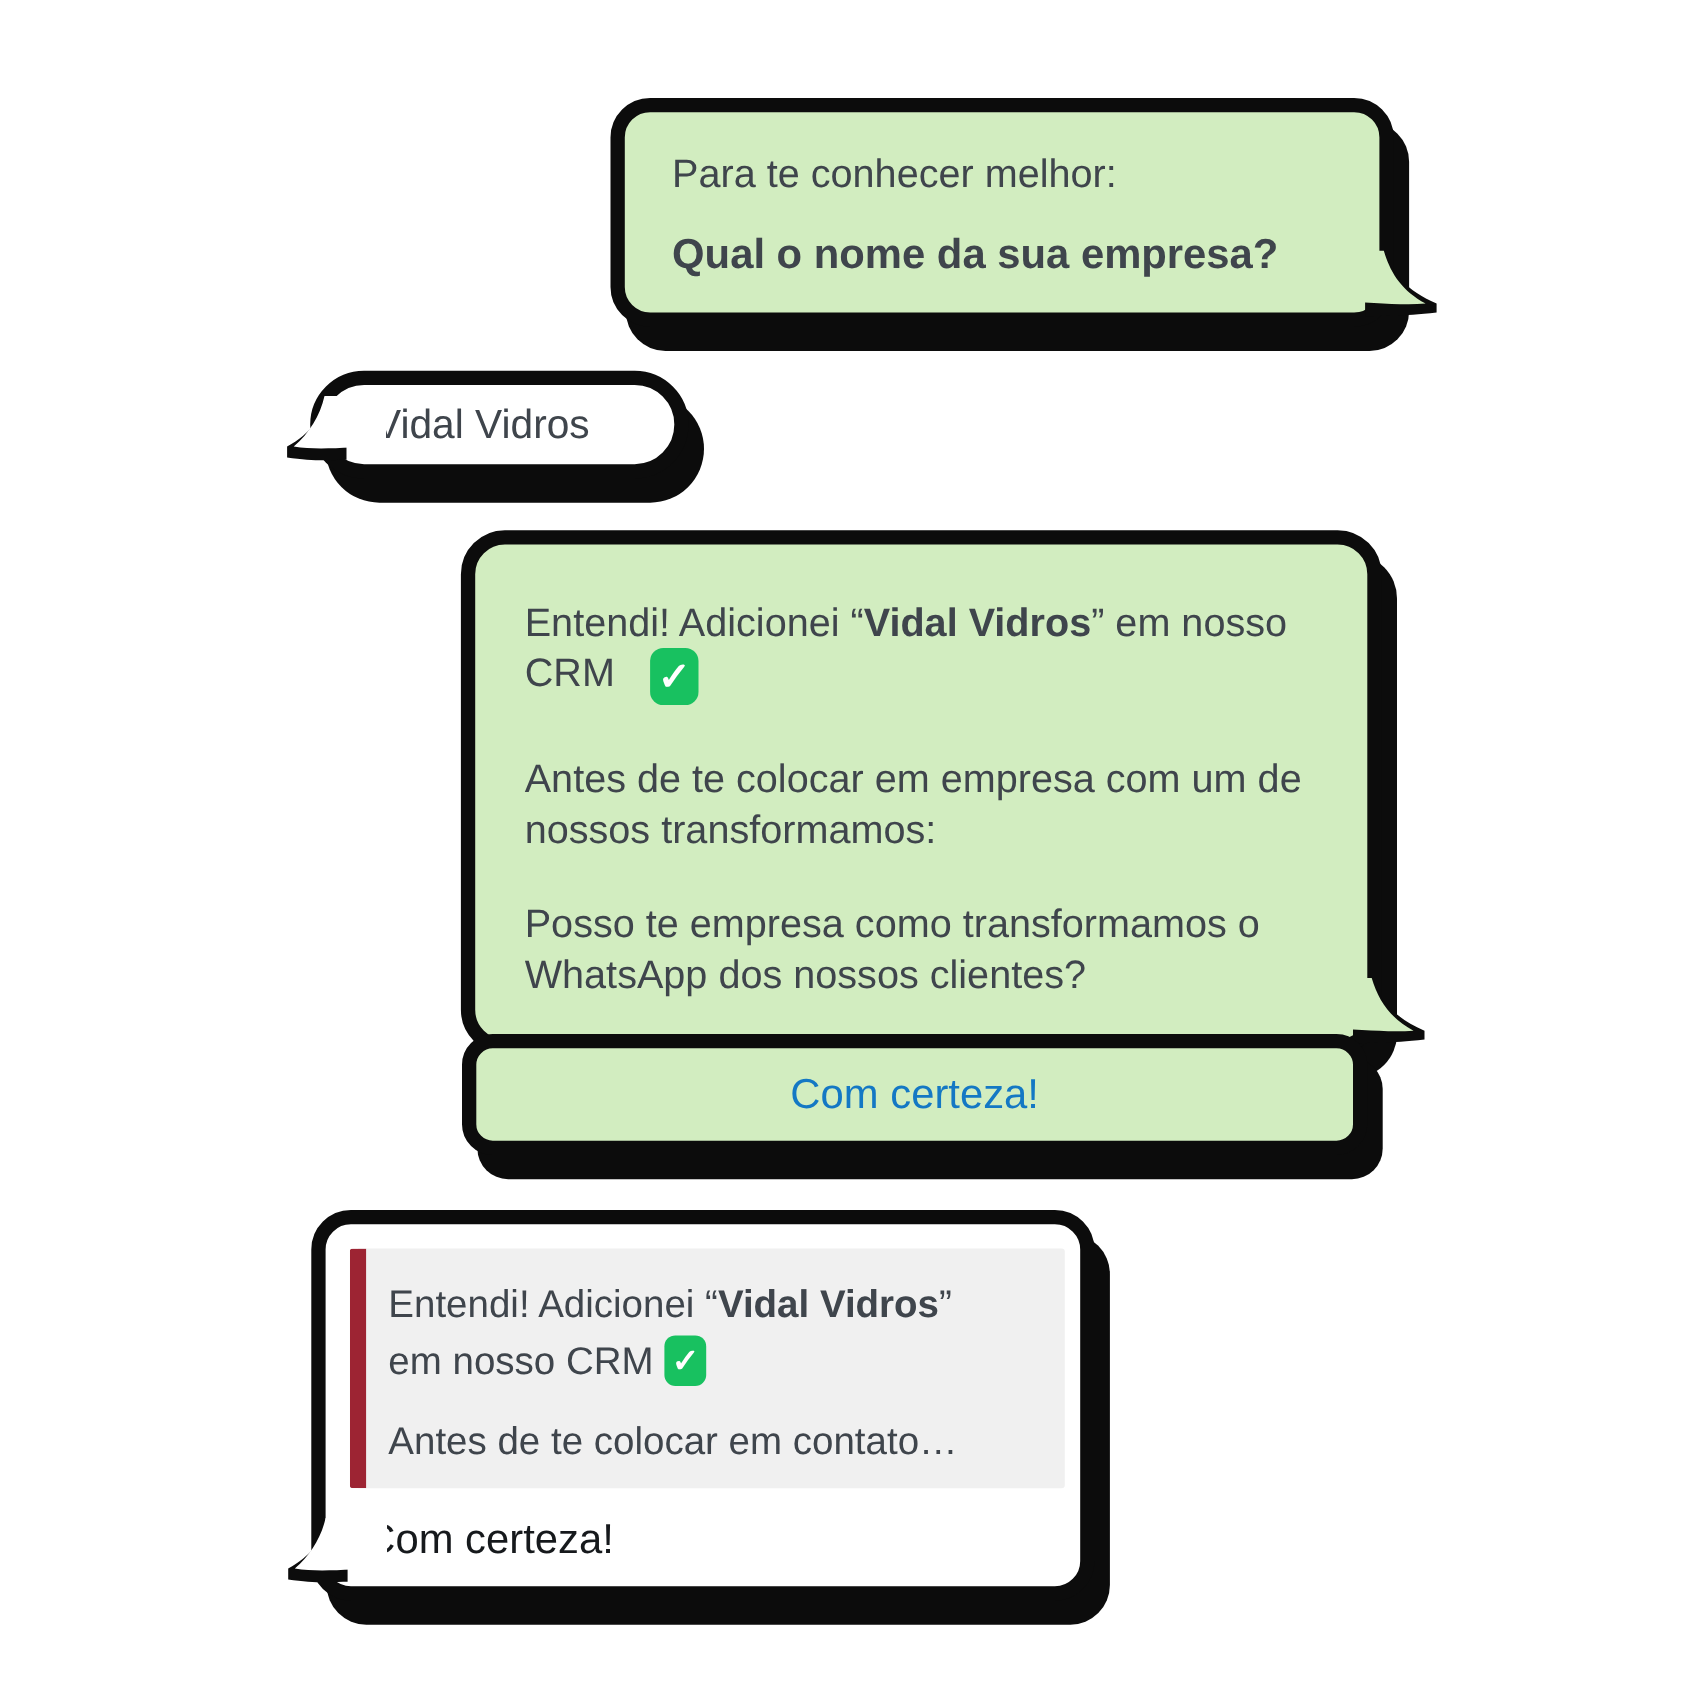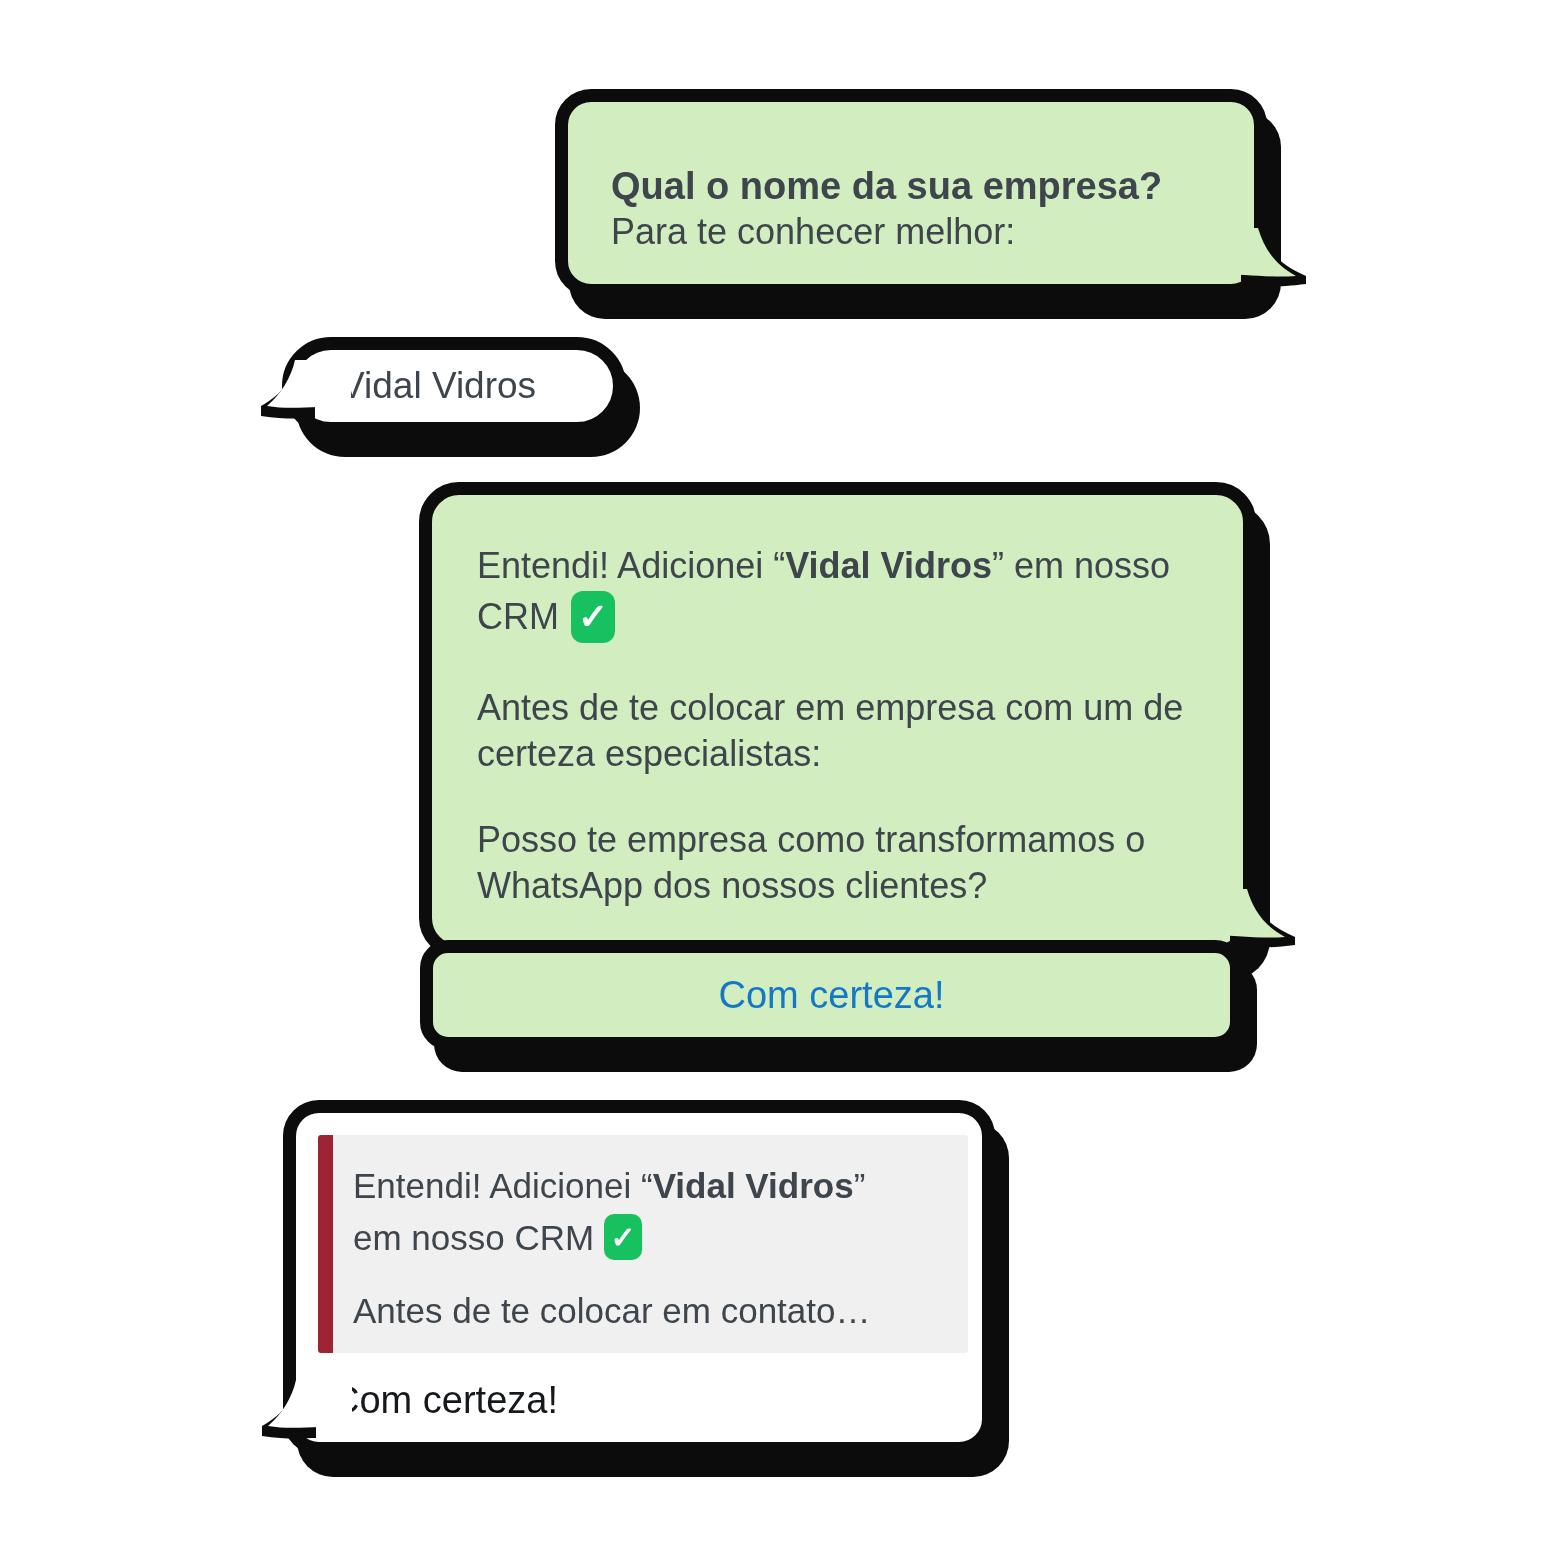--- a/index.html
+++ b/index.html
@@ -42,21 +42,21 @@
   
   #b2{left:282px;top:337px;width:344px;height:98px;border-radius:49px;
       display:flex;align-items:center;padding-left:45px;}
   #b2 .para{font-size:37px;white-space:nowrap;}
 
   
   #b3{left:419px;top:482px;width:837px;height:476px;border-radius:40px;
       padding:48px 20px 0 45px;font-size:36px;line-height:46px;}
   #b3 .para + .para{margin-top:40px;}
   #b3 .line{white-space:nowrap;}
-  #b3 .line.with-emoji{display:flex;align-items:center;height:56px;}
+  #b3 .line.with-emoji{display:flex;align-items:flex-start;height:56px;gap:20px;}
 
   .check-emoji{
     display:inline-flex;align-items:center;justify-content:center;
     width:44px;height:52px;border-radius:12px;background:var(--emoji);
     color:#ffffff;font-size:36px;font-weight:700;margin-left:12px;
   }
   .check-emoji.small{width:38px;height:46px;border-radius:10px;font-size:30px;margin-left:10px;}
 
   .bold{font-weight:700;}
 
@@ -80,22 +80,22 @@
   #b4 .reply{margin-top:26px;margin-left:14px;font-size:38px;color:var(--blacktext);white-space:nowrap;}
 </style>
 </head>
 <body>
 
 <div id="b1" class="bubble green">
   <svg class="tail tail-right" viewBox="0 0 96 72">
     <path d="M27,8 H44 C52,26 64,42 92,54 L92,62 C60,66 42,64 27,66 Z" fill="#0c0c0c"></path>
     <path d="M0,6 L44,6 C50,26 60,42 82,54 C56,56 32,52 0,52 Z" fill="#d2edc0"></path>
   </svg>
+  <div class="para">Para te conhecer melhor:</div>
   <div class="para q">Qual o nome da sua empresa?</div>
-  <div class="para">Para te conhecer melhor:</div>
 </div>
 
 <div id="b2" class="bubble white">
   <svg class="tail tail-left" viewBox="0 0 96 72">
     <path d="M60,8 H42 C38,24 28,40 6,52 L6,62 C32,66 50,64 60,64 Z" fill="#0c0c0c"></path>
     <path d="M96,6 L40,6 C36,24 26,40 12,52 C36,56 62,52 96,52 Z" fill="#ffffff"></path>
   </svg>
   <div class="para">Vidal Vidros</div>
 </div>
 
@@ -110,21 +110,21 @@
     </div>
     <div class="line with-emoji">
       <span>CRM</span>
       <span class="check-emoji">
           <span>✓</span>
         </span>
     </div>
   </div>
   <div class="para">
     <div class="line">Antes de te colocar em empresa com um de</div>
-    <div class="line">certeza especialistas:</div>
+    <div class="line">nossos transformamos:</div>
   </div>
   <div class="para">
     <div class="line">Posso te empresa como transformamos o</div>
     <div class="line">WhatsApp dos nossos clientes?</div>
   </div>
 </div>
 
 <div id="btn" class="bubble green">
   <div class="label">Com certeza!</div>
 </div>

